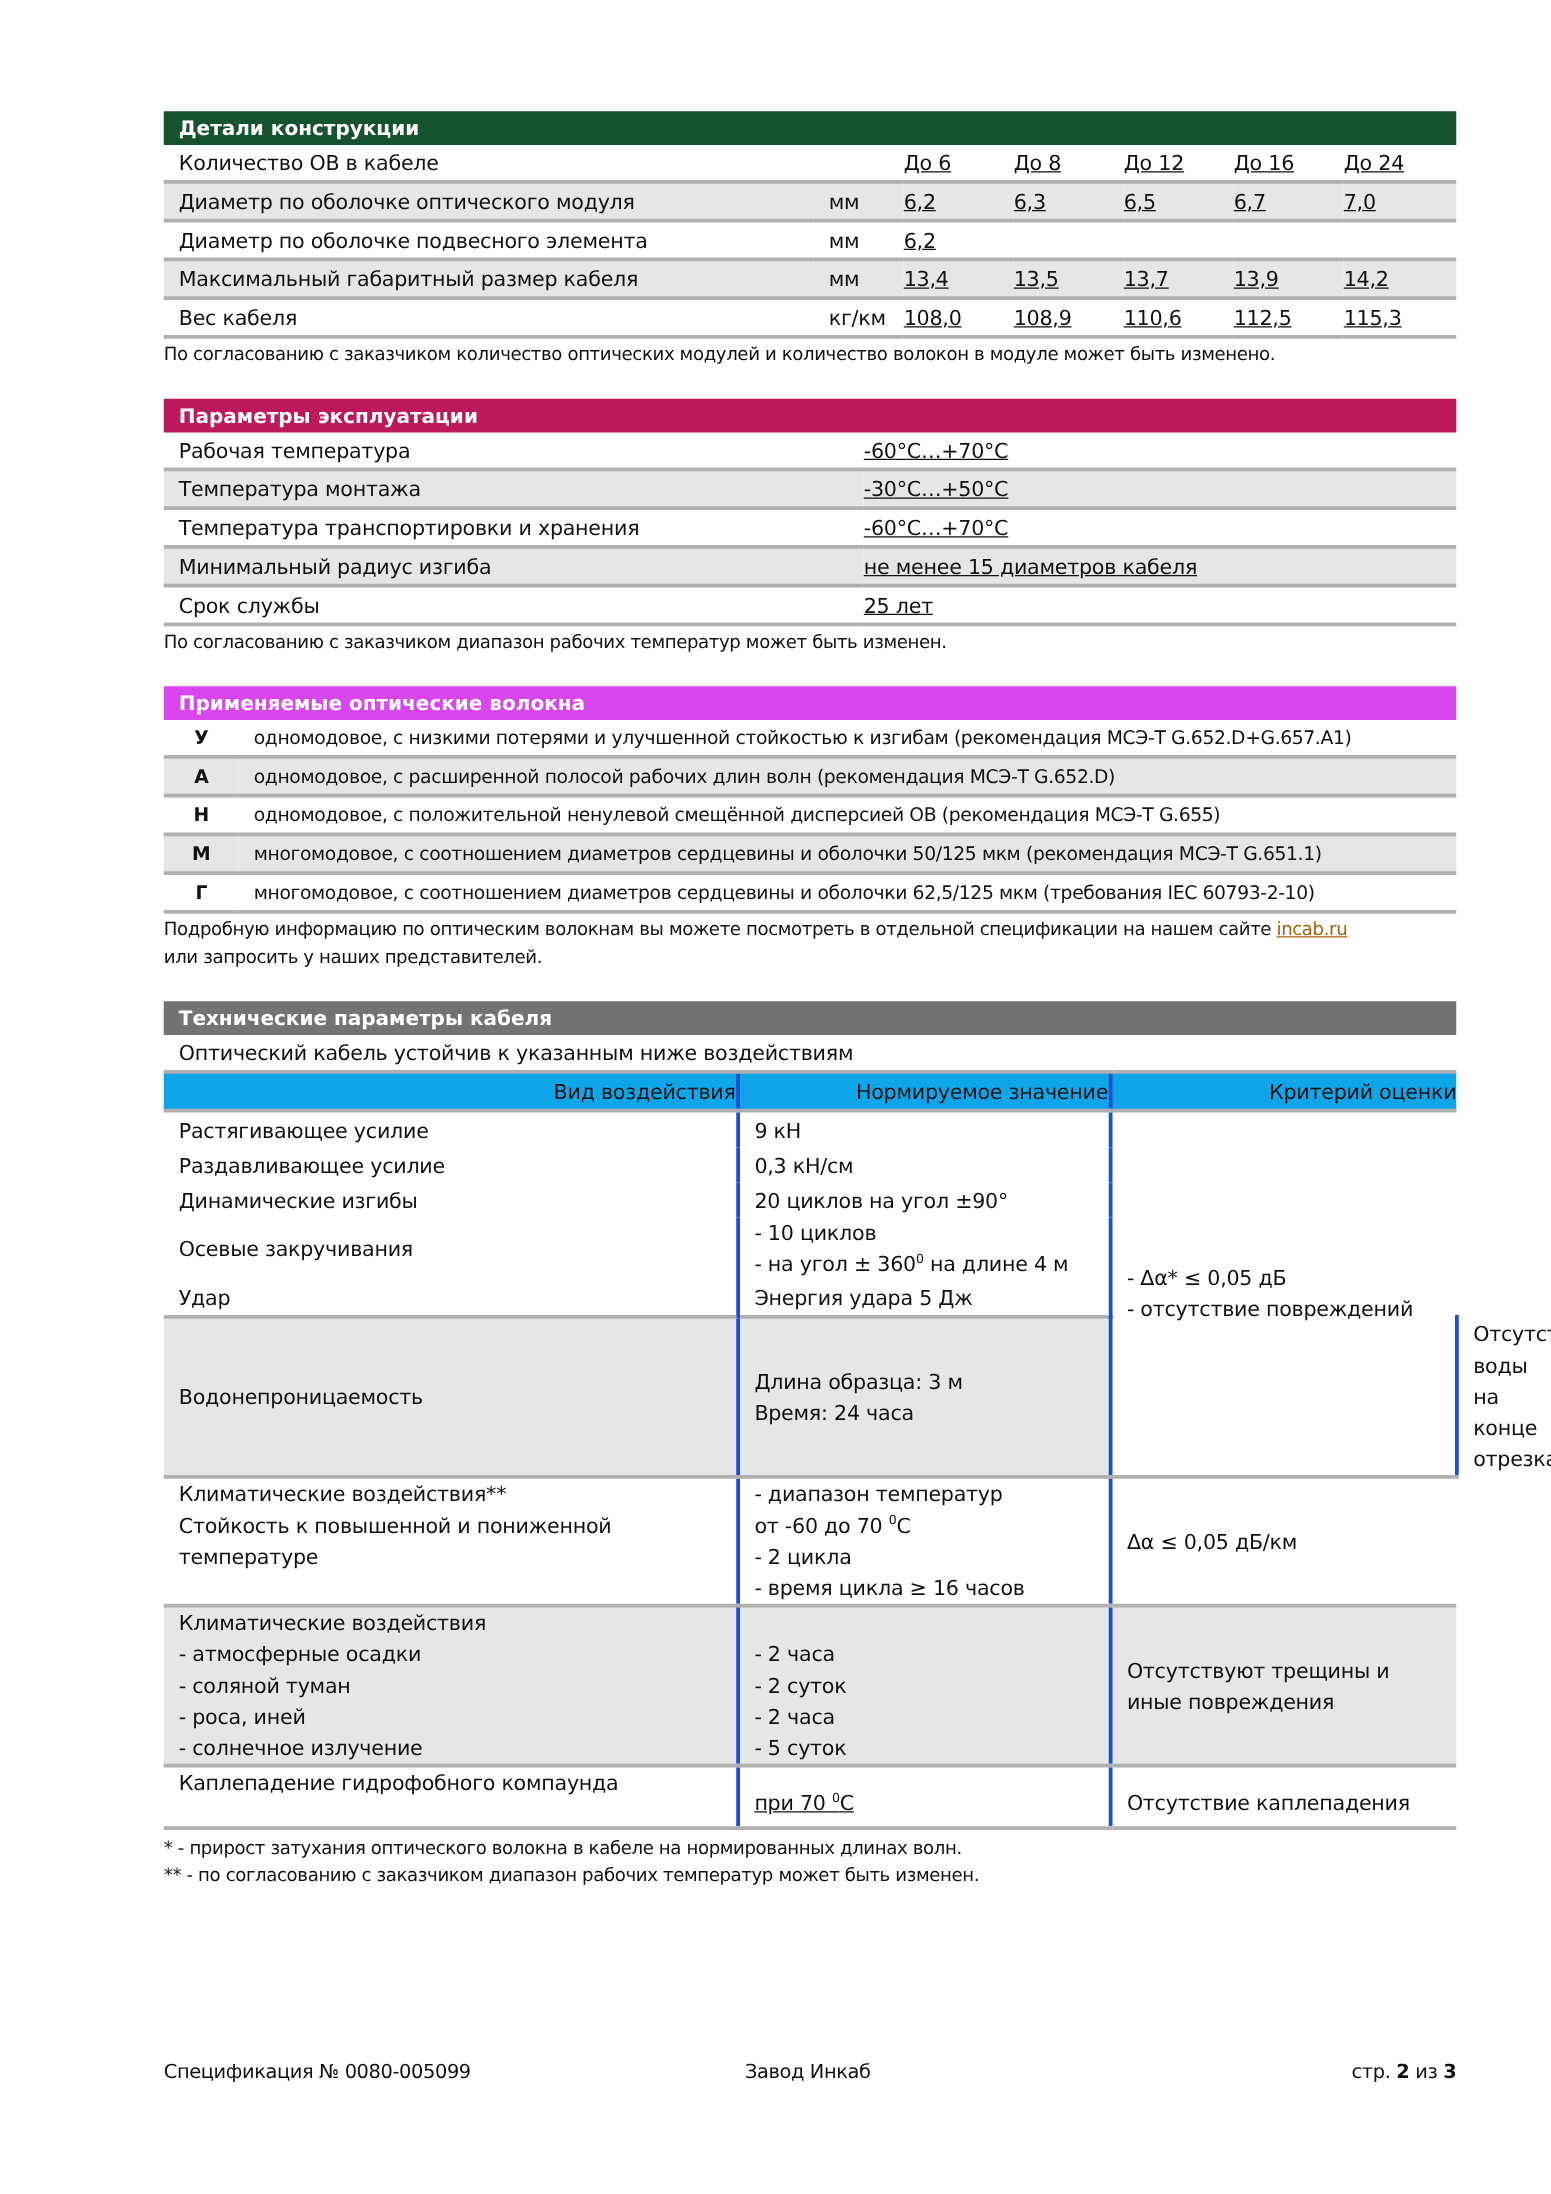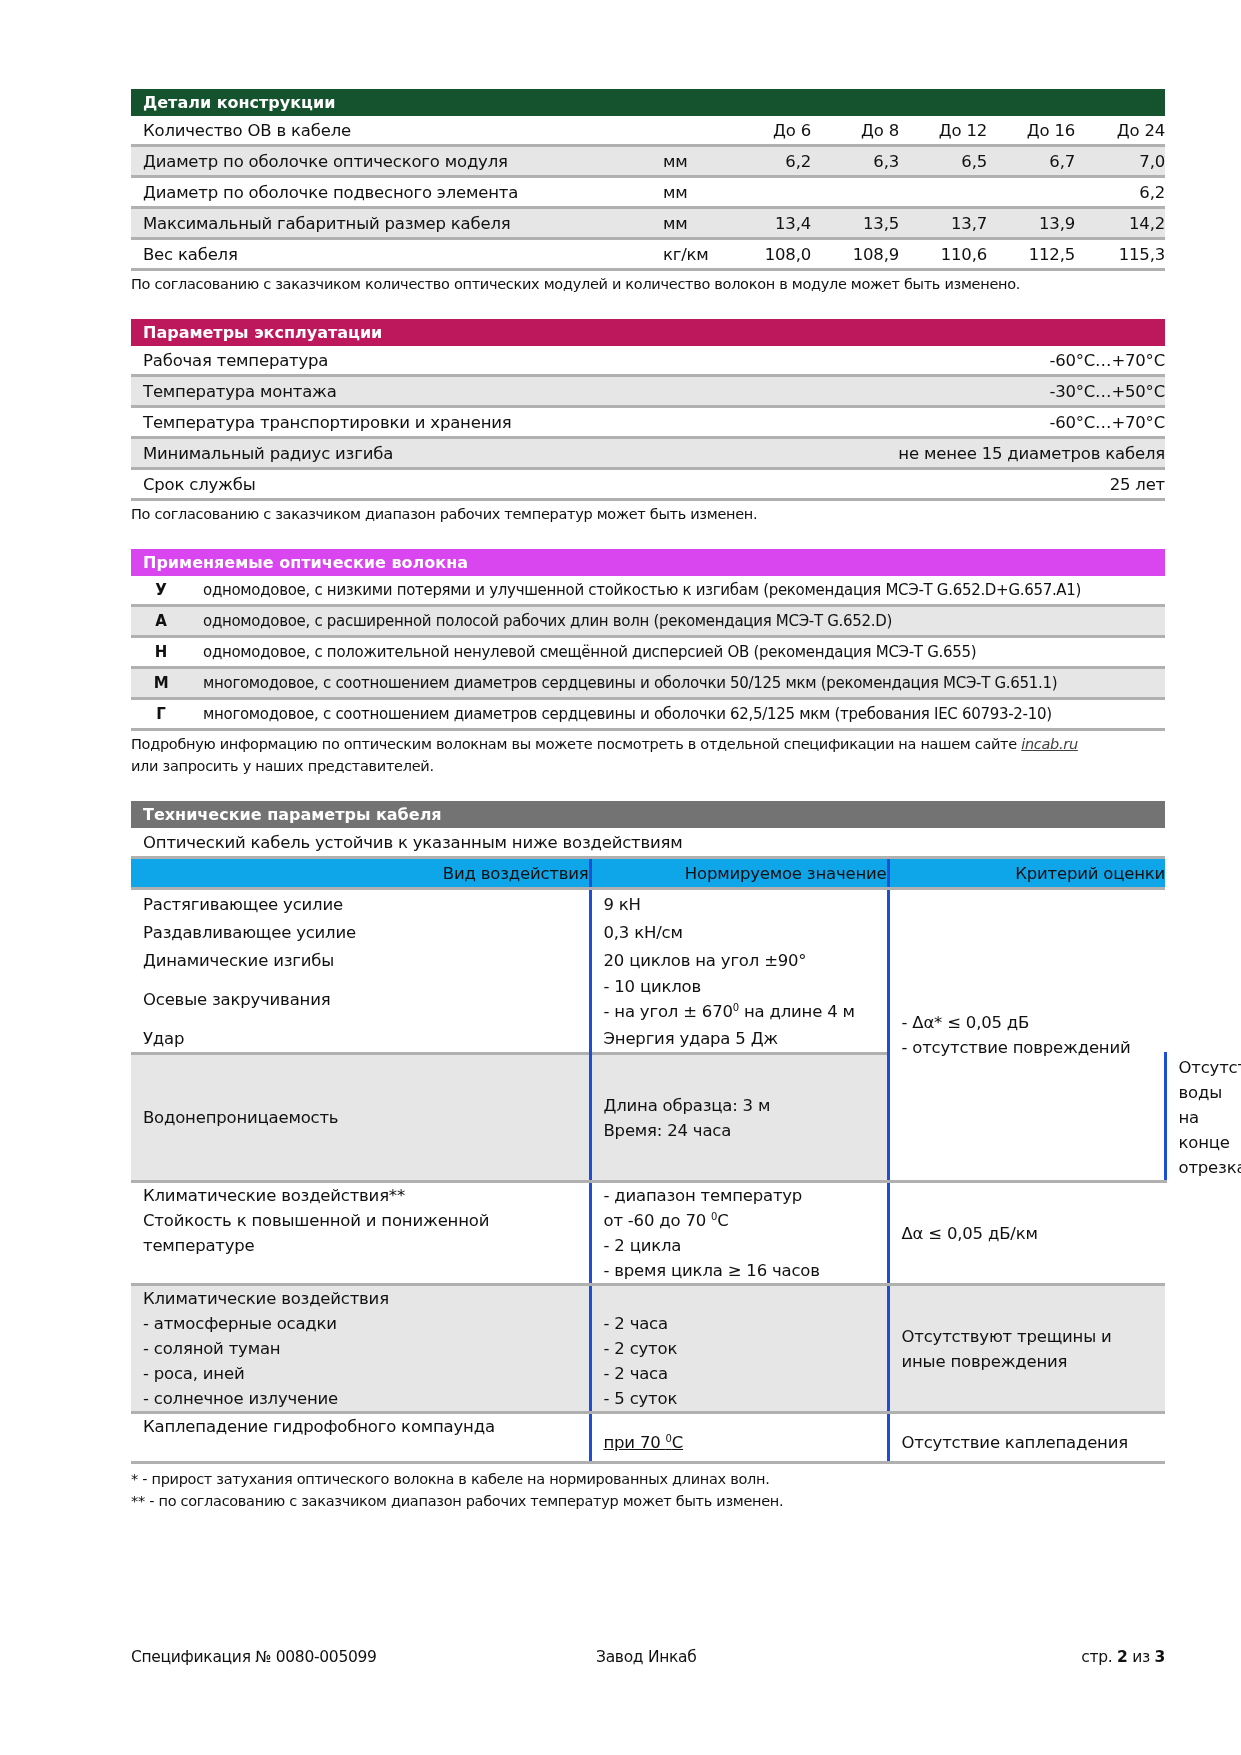--- a/index.html
+++ b/index.html
@@ -7,26 +7,26 @@
   .page { position:absolute; left:131px; top:89px; width:1034px; }
   .sec-head { height:27px; line-height:28px; color:#fff; font-weight:bold; font-size:16px; padding-left:12px; box-sizing:border-box; font-family:"DejaVu Sans", sans-serif; }
   .h-blue1 { background:#14532d; }
   .h-blue2 { background:#be185d; }
   .h-purple { background:#d946ef; }
   .h-rose { background:#737373; }
   table { border-collapse:collapse; width:1034px; table-layout:fixed; }
   td { font-size:16.5px; padding:0 0 0 12px; height:28px; vertical-align:middle; white-space:nowrap; font-family:"DejaVu Sans", sans-serif; letter-spacing:-0.2px; }
   tr.alt td { background:#e6e6e6; }
   tr.rb td { border-bottom:3px solid #b0b0b0; }
-  td.c { text-align:right; padding:0; }
+  td.c { text-align:left; padding:0;text-decoration:underline; }
   .note { font-size:14.5px; margin-top:2px; line-height:22px; font-family:"DejaVu Sans", sans-serif; letter-spacing:-0.3px; }
   .gap1 { height:24px; }
   .fib td.code { text-align:center; font-weight:bold; padding:0; width:60px; }
   .fib td { font-size:15px; height:28px; letter-spacing:-0.3px; }
-  a.link { color:#404040; text-decoration:underline;font-style:italic; }
+  a.link { color:#a16207; text-decoration:underline; }
   .tech td { vertical-align:middle; white-space:normal; line-height:25px; font-size:16.5px; }
   .tech td.div1 { border-left:3px solid #1d4ed8; }
   .line { display:block; }
   sup { font-size:10px; line-height:0; }
   .footer { position:absolute; top:1648px; left:131px; width:1034px; font-size:15.5px; font-family:"DejaVu Sans", sans-serif; letter-spacing:-0.3px; }
   .footer .l { position:absolute; left:0; }
   .footer .m { position:absolute; left:465px; }
   .footer .r { position:absolute; right:0; }
   .hdr-row td { background:#0ea5e9; text-align:right; padding:0; border-top:3px solid #b0b0b0; border-bottom:3px solid #b0b0b0; }
 </style>
@@ -192,21 +192,21 @@
       <td class="div1">0,3 кН/см</td>
     </tr>
     <tr>
       <td>Динамические изгибы</td>
       <td class="div1">20 циклов на угол ±90°</td>
     </tr>
     <tr>
       <td>Осевые закручивания</td>
       <td class="div1">
         <span class="line">- 10 циклов</span>
-        <span class="line"><span>- на угол ± 670</span><sup>0</sup><span> на длине 4 м</span></span>
+        <span class="line"><span>- на угол ± 360</span><sup>0</sup><span> на длине 4 м</span></span>
       </td>
     </tr>
     <tr style="border-bottom:3px solid #b0b0b0;">
       <td>Удар</td>
       <td class="div1">Энергия удара 5 Дж</td>
     </tr>
 
     <tr class="alt rb">
       <td>Водонепроницаемость</td>
       <td class="div1">

